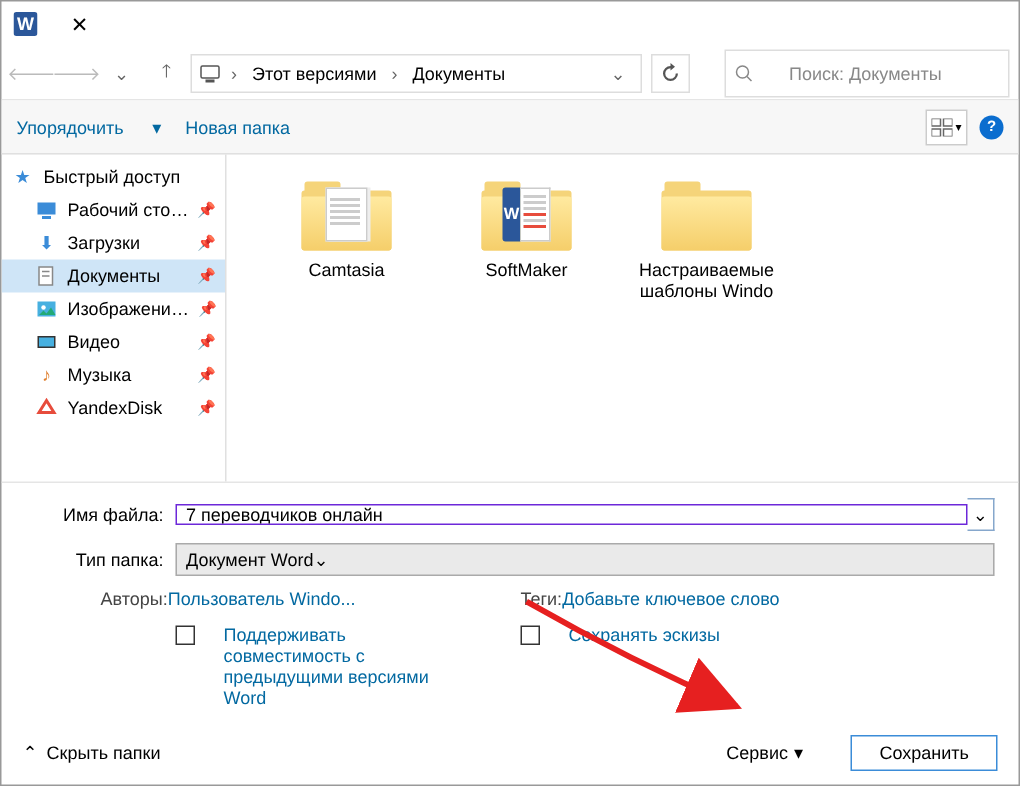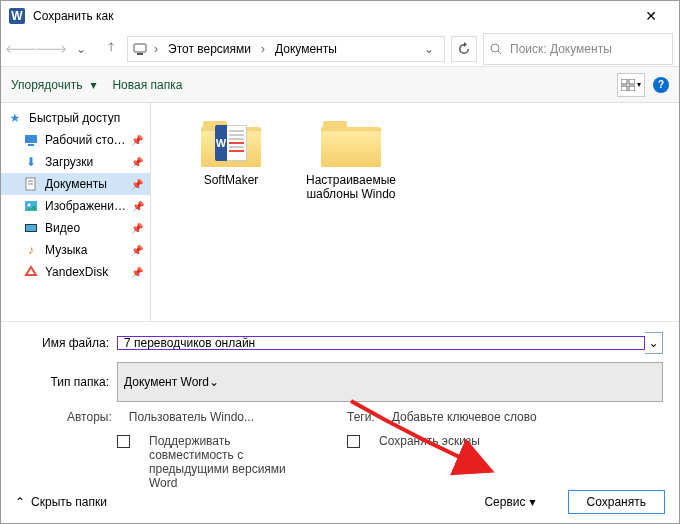--- a/index.html
+++ b/index.html
@@ -10,23 +10,23 @@
 .close-btn{width:40px;height:30px;display:flex;align-items:center;justify-content:center;font-size:14px;cursor:pointer}
 .navbar{height:36px;display:flex;align-items:center;padding:0 6px;gap:2px;border-bottom:1px solid #e5e5e5}
 .nav-btn{width:28px;height:26px;display:flex;align-items:center;justify-content:center;color:#666;cursor:pointer}
 .nav-btn.disabled{color:#bbb}
 .breadcrumb{display:flex;align-items:center;flex:1;height:26px;border:1px solid #ddd;padding:0 4px;gap:4px}
 .bc-icon{width:16px;height:16px}
 .bc-item{padding:2px 4px;cursor:pointer}
 .bc-sep{color:#666;padding:0 2px}
 .bc-drop{margin-left:auto;color:#666;padding:0 6px}
 .refresh{width:26px;height:26px;border:1px solid #ddd;display:flex;align-items:center;justify-content:center;margin-left:4px}
-.search{width:190px;height:32px;border:1px solid #ddd;display:flex;align-items:center;padding:0 6px;margin-left:4px;color:#888;gap:8px}
+.search{width:190px;height:32px;border:1px solid #ddd;display:flex;align-items:center;padding:0 6px;margin-left:21px;color:#888;gap:24px}
 .toolbar{height:36px;background:#f7f7f7;border-bottom:1px solid #e0e0e0;display:flex;align-items:center;padding:0 10px;gap:16px}
-.tb-btn{display:flex;align-items:center;gap:8px;color:#14532d;cursor:pointer}
+.tb-btn{display:flex;align-items:center;gap:19px;color:#0369a1;cursor:pointer}
 .tb-right{margin-left:auto;display:flex;gap:8px;align-items:center}
 .view-btn{width:28px;height:24px;border:1px solid #ccc;background:#fff;display:flex;align-items:center;justify-content:center}
 .help{width:16px;height:16px;border-radius:50%;background:#0b6dcf;color:#fff;display:flex;align-items:center;justify-content:center;font-size:10px;font-weight:bold}
 .content{display:flex;height:218px}
 .sidebar{width:150px;border-right:1px solid #e0e0e0;overflow:hidden;padding-top:4px}
 .side-item{display:flex;align-items:center;gap:6px;padding:3px 6px;cursor:pointer;white-space:nowrap}
 .side-item.sub{padding-left:22px}
 .side-item.active{background:#cfe5f7}
 .side-icon{width:16px;height:16px;display:inline-flex;align-items:center;justify-content:center;flex-shrink:0}
 .pin{color:#888;font-size:10px;margin-left:auto;flex-shrink:0}
@@ -39,26 +39,26 @@
 .doc-overlay{position:absolute;width:28px;height:36px;background:#fff;border:1px solid #ccc;left:18px;top:6px;box-shadow:2px 0 0 #eee}
 .doc-overlay::before{content:"";position:absolute;left:2px;top:6px;width:20px;height:2px;background:#ccc;box-shadow:0 4px 0 #ccc,0 8px 0 #ccc,0 12px 0 #ccc,0 16px 0 #ccc}
 .word-overlay{position:absolute;width:32px;height:36px;left:16px;top:6px;display:flex}
 .word-overlay .wbar{width:12px;height:36px;background:#2b579a;border-radius:2px 0 0 2px;color:#fff;display:flex;align-items:center;justify-content:center;font-weight:bold;font-size:11px}
 .word-overlay .wpage{width:20px;background:#fff;border:1px solid #ccc;border-left:none}
 .word-overlay .wpage::before{content:"";display:block;margin:4px 2px 0;height:2px;background:#ccc;box-shadow:0 4px 0 #ccc,0 8px 0 #ccc,0 12px 0 #e74c3c,0 16px 0 #ccc,0 20px 0 #e74c3c}
 .bottom{padding:10px 16px 14px;border-top:1px solid #e5e5e5}
 .form-row{display:flex;align-items:center;margin-bottom:8px}
 .form-label{width:100px;text-align:right;padding-right:8px}
 .form-input{flex:1;height:14px;border:1px solid #6d28d9;padding:0 6px;background:#fff}
-.form-select{flex:1;height:40px;border:1px solid #aaa;background:#eaeaea;padding:0 6px;display:flex;align-items:center;justify-content:flex-start}
+.form-select{flex:1;height:22px;border:1px solid #aaa;background:#eaeaea;padding:0 6px;display:flex;align-items:center;justify-content:flex-start}
 .meta-row{display:flex;margin-top:6px;margin-left:50px}
-.meta-col{display:flex;gap:17px;align-items:flex-start}
+.meta-col{display:flex;gap:0;align-items:flex-start}
 .meta-col.left{width:280px}
 .meta-label{color:#444}
-.link{color:#404040;cursor:pointer}
+.link{color:#0369a1;cursor:pointer}
 .check-row{display:flex;margin-top:10px;margin-left:100px}
 .check-col{display:flex;align-items:flex-start;gap:19px}
 .check-col.left{width:230px}
 .checkbox{width:13px;height:13px;border:1px solid #333;flex-shrink:0;margin-top:1px}
 .footer{position:absolute;bottom:0;left:0;right:0;height:42px;display:flex;align-items:center;padding:0 14px;gap:10px}
 .hide-folders{display:flex;align-items:center;gap:6px;cursor:pointer}
 .footer-spacer{flex:1}
 .service{display:flex;align-items:center;gap:4px;cursor:pointer;margin-right:22px}
 .btn{height:24px;padding:0 18px;border:1px solid #aaa;background:#eaeaea;cursor:pointer;display:flex;align-items:center}
 .btn.primary{border:1px solid #3b8cd8;background:#fff}
@@ -67,21 +67,20 @@
 </head>
 <body>
 
 <div class="titlebar">
   <span class="word-icon">
     <svg width="16" height="16">
         <rect width="16" height="16" rx="2" fill="#2b579a"></rect>
         <text x="8" y="12" text-anchor="middle" fill="#fff" font-size="10" font-weight="bold" font-family="sans-serif">W</text>
       </svg>
   </span>
-  <span class="title">Сохранить как</span>
   <div class="close-btn">✕</div>
 </div>
 
 <div class="navbar">
   <div class="nav-btn disabled">🡐</div>
   <div class="nav-btn disabled">🡒</div>
   <div class="nav-btn">⌄</div>
   <div class="nav-btn">🡑</div>
   <div class="breadcrumb">
     <span class="bc-icon">
@@ -198,20 +197,29 @@
         <span class="pin">📌</span>
     </div>
   </div>
 
   <div class="files">
     <div class="file">
       <div class="folder-icon">
           <div class="folder-tab"></div>
           <div class="folder-back"></div>
           <div class="folder-front"></div>
+          <div class="doc-overlay"></div>
+        </div>
+      <span>Camtasia</span>
+    </div>
+    <div class="file">
+      <div class="folder-icon">
+          <div class="folder-tab"></div>
+          <div class="folder-back"></div>
+          <div class="folder-front"></div>
           <div class="word-overlay">
             <div class="wbar">W</div>
             <div class="wpage"></div>
           </div>
         </div>
       <span>SoftMaker</span>
     </div>
     <div class="file">
       <div class="folder-icon">
           <div class="folder-tab"></div>
@@ -261,21 +269,21 @@
 <div class="footer">
   <div class="hide-folders">
     <span>⌃</span>
     <span>Скрыть папки</span>
   </div>
   <div class="footer-spacer"></div>
   <div class="service">
     <span>Сервис</span>
     <span>▾</span>
   </div>
-  <div class="btn primary">Сохранять</div>
+  <div class="btn primary">Сохранить</div>
 </div>
 
 <svg class="arrow" width="180" height="100">
   <defs>
       <marker id="ah" markerWidth="12" markerHeight="12" refX="9" refY="5" orient="auto">
         <path d="M0 0L10 5L0 10z" fill="#e62020"></path>
       </marker>
     </defs>
   <path d="M10 10 Q 80 50 150 80" stroke="#e62020" stroke-width="4" fill="none" marker-end="url(#ah)"></path>
 </svg>

